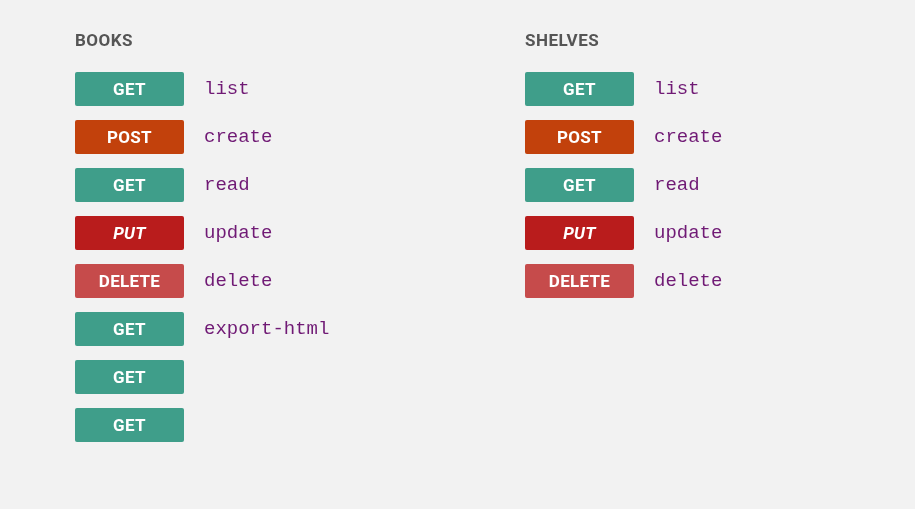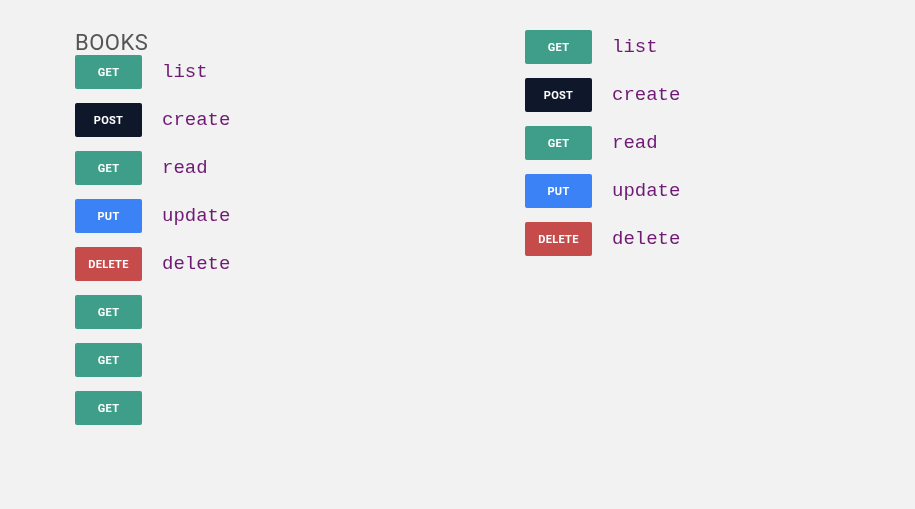--- a/index.html
+++ b/index.html
@@ -16,52 +16,53 @@
     }
     .columns {
       display: flex;
       gap: 100px;
     }
     .column {
       flex: 0 0 auto;
       min-width: 350px;
     }
     .section-heading {
-      font-size: 22px;
-      font-weight: 400;
+      font-size: 17px;
+      font-weight: 700;
       letter-spacing: 0.5px;
       color: #555;
+      margin-bottom: 22px;
       text-transform: uppercase;
     }
     .endpoint-list {
       display: flex;
       flex-direction: column;
       gap: 14px;
     }
     .endpoint-row {
       display: flex;
       align-items: center;
       gap: 20px;
     }
     .method-badge {
-      width: 67px;
+      width: 109px;
       height: 34px;
       display: inline-flex;
       align-items: center;
       justify-content: center;
       color: #fff;
       font-weight: 700;
-      font-size: 11px;
+      font-size: 17px;
       letter-spacing: 0.3px;
       border-radius: 2px;
       flex-shrink: 0;
     }
     .method-get { background: #3f9e8a; }
-    .method-post { background: #0f172a; }
-    .method-put { background: #3b82f6; }
+    .method-post { background: #c2410c; }
+    .method-put { background: #b91c1c; font-style: italic; }
     .method-delete { background: #c64b4b; }
     .endpoint-name {
       font-family: "Courier New", Courier, monospace;
       font-size: 19px;
       color: #701a75;
       cursor: pointer;
     }
   </style>
 </head>
 <body>
@@ -92,34 +93,36 @@
         <span class="endpoint-name">update</span>
       </div>
 
       <div class="endpoint-row">
         <span class="method-badge method-delete">DELETE</span>
         <span class="endpoint-name">delete</span>
       </div>
 
       <div class="endpoint-row">
         <span class="method-badge method-get">GET</span>
+        <span class="endpoint-name">export-html</span>
       </div>
 
       <div class="endpoint-row">
         <span class="method-badge method-get">GET</span>
       </div>
 
       <div class="endpoint-row">
         <span class="method-badge method-get">GET</span>
       </div>
 
     </div>
   </div>
 
   <div class="column">
+    <div class="section-heading">SHELVES</div>
     <div class="endpoint-list">
 
       <div class="endpoint-row">
         <span class="method-badge method-get">GET</span>
         <span class="endpoint-name">list</span>
       </div>
 
       <div class="endpoint-row">
         <span class="method-badge method-post">POST</span>
         <span class="endpoint-name">create</span>

